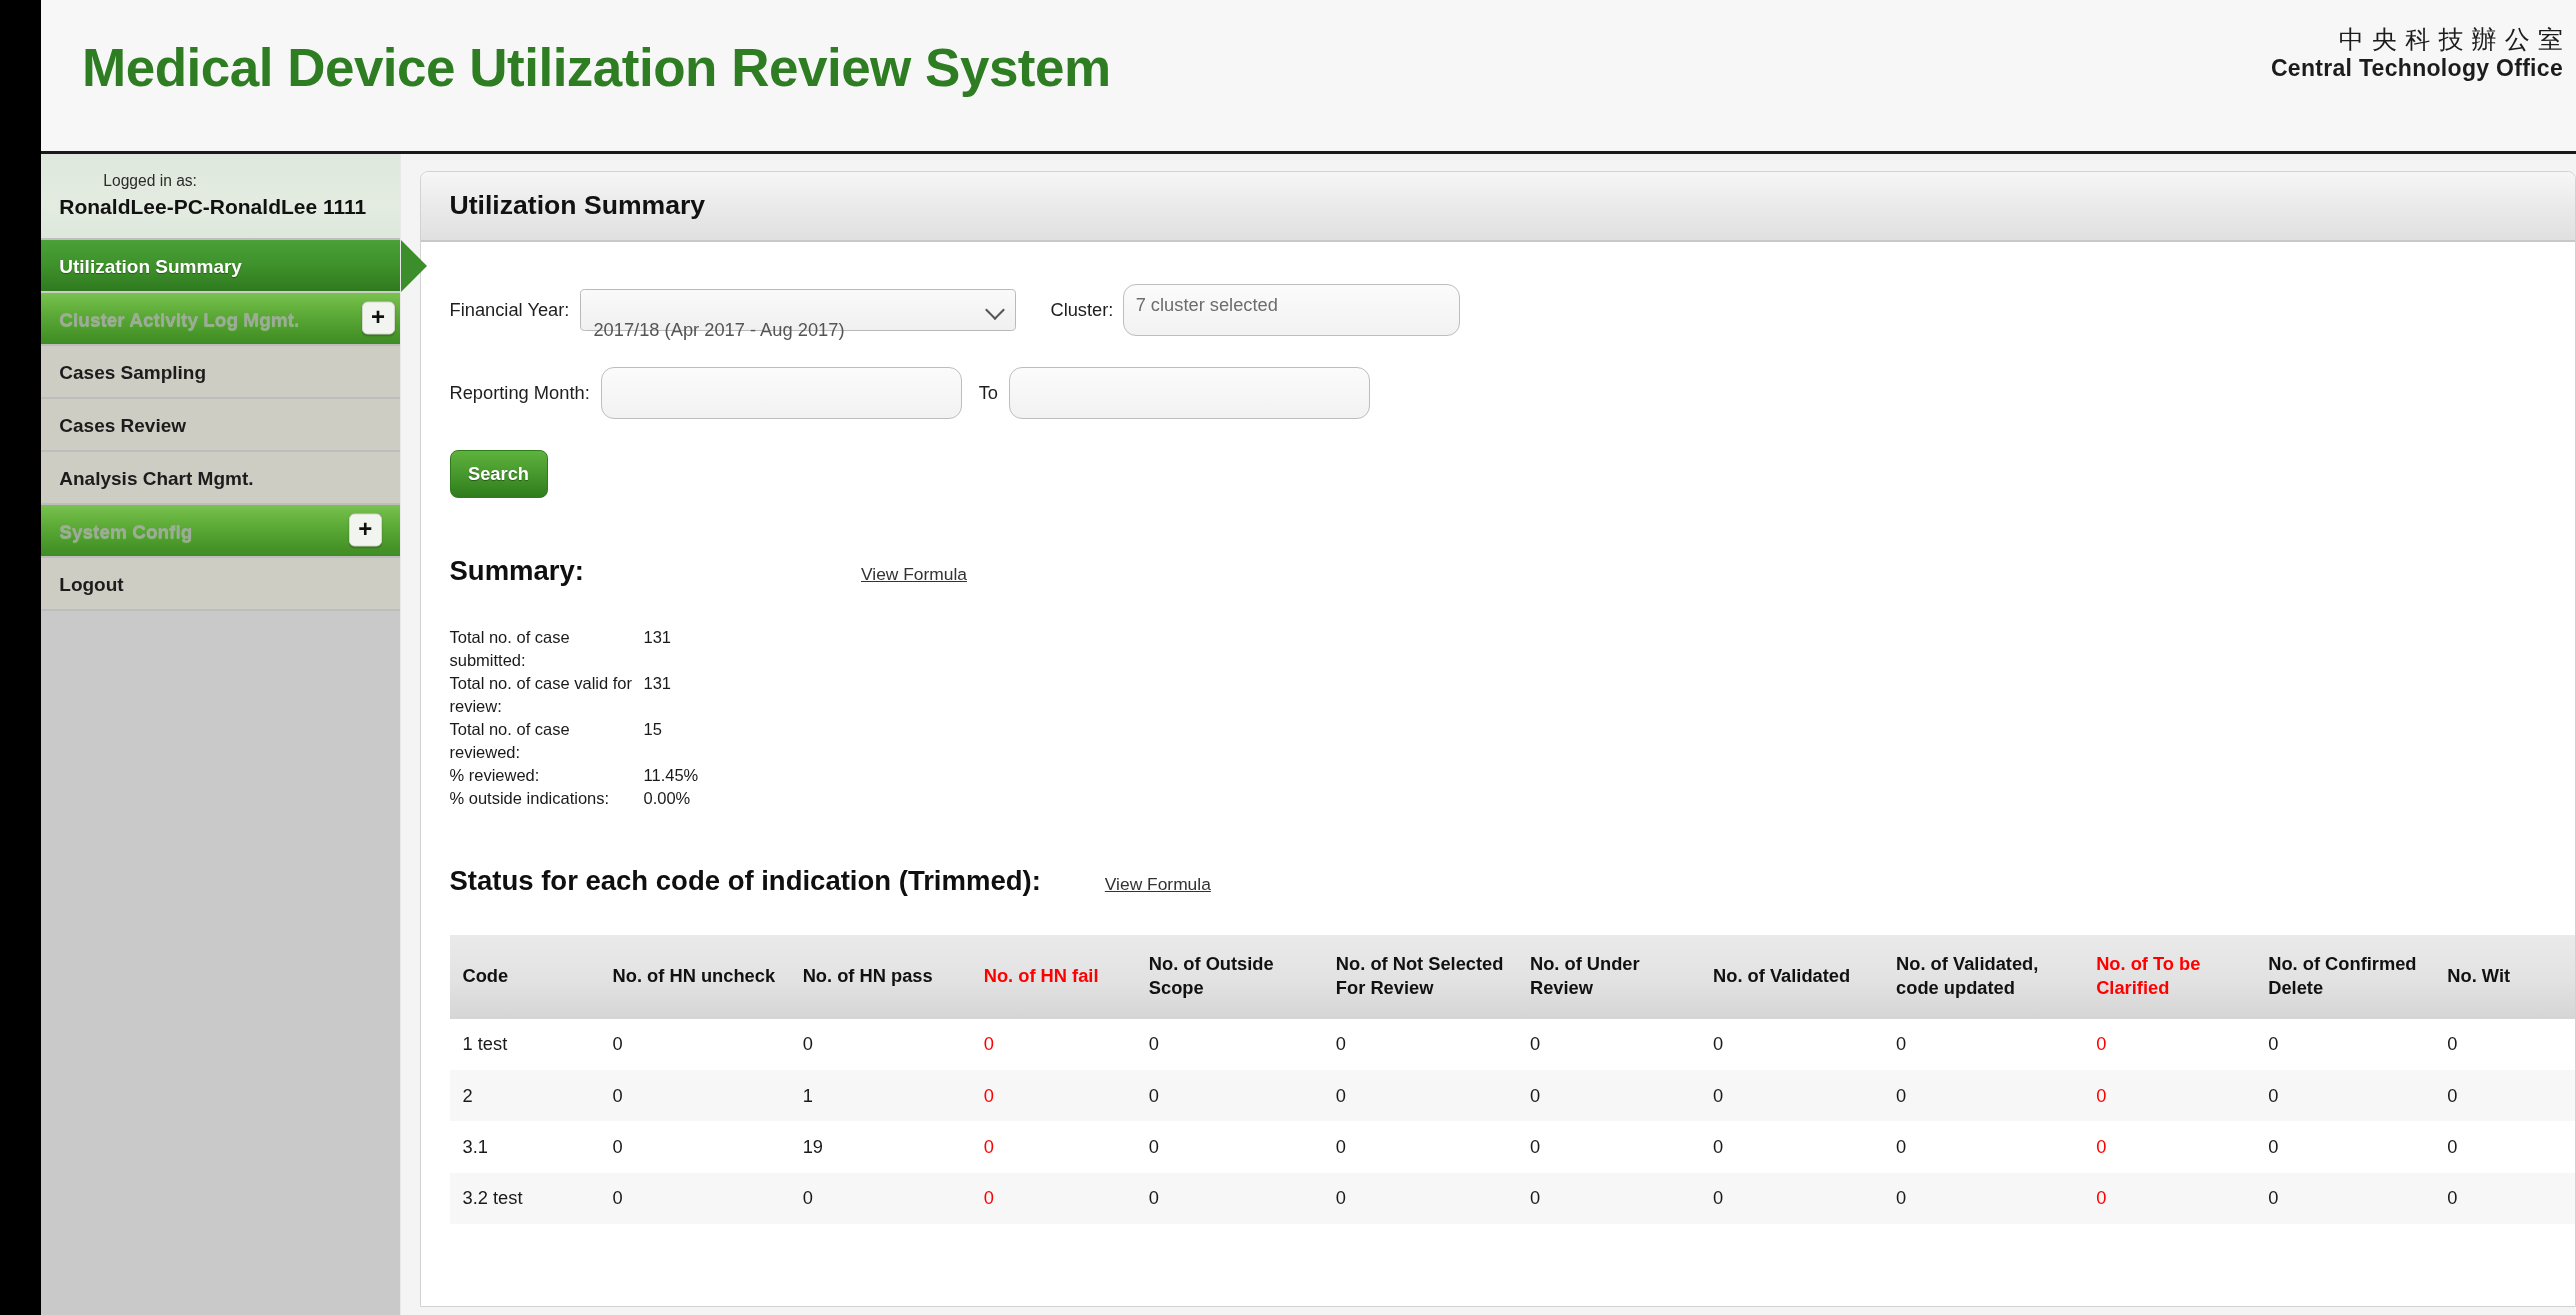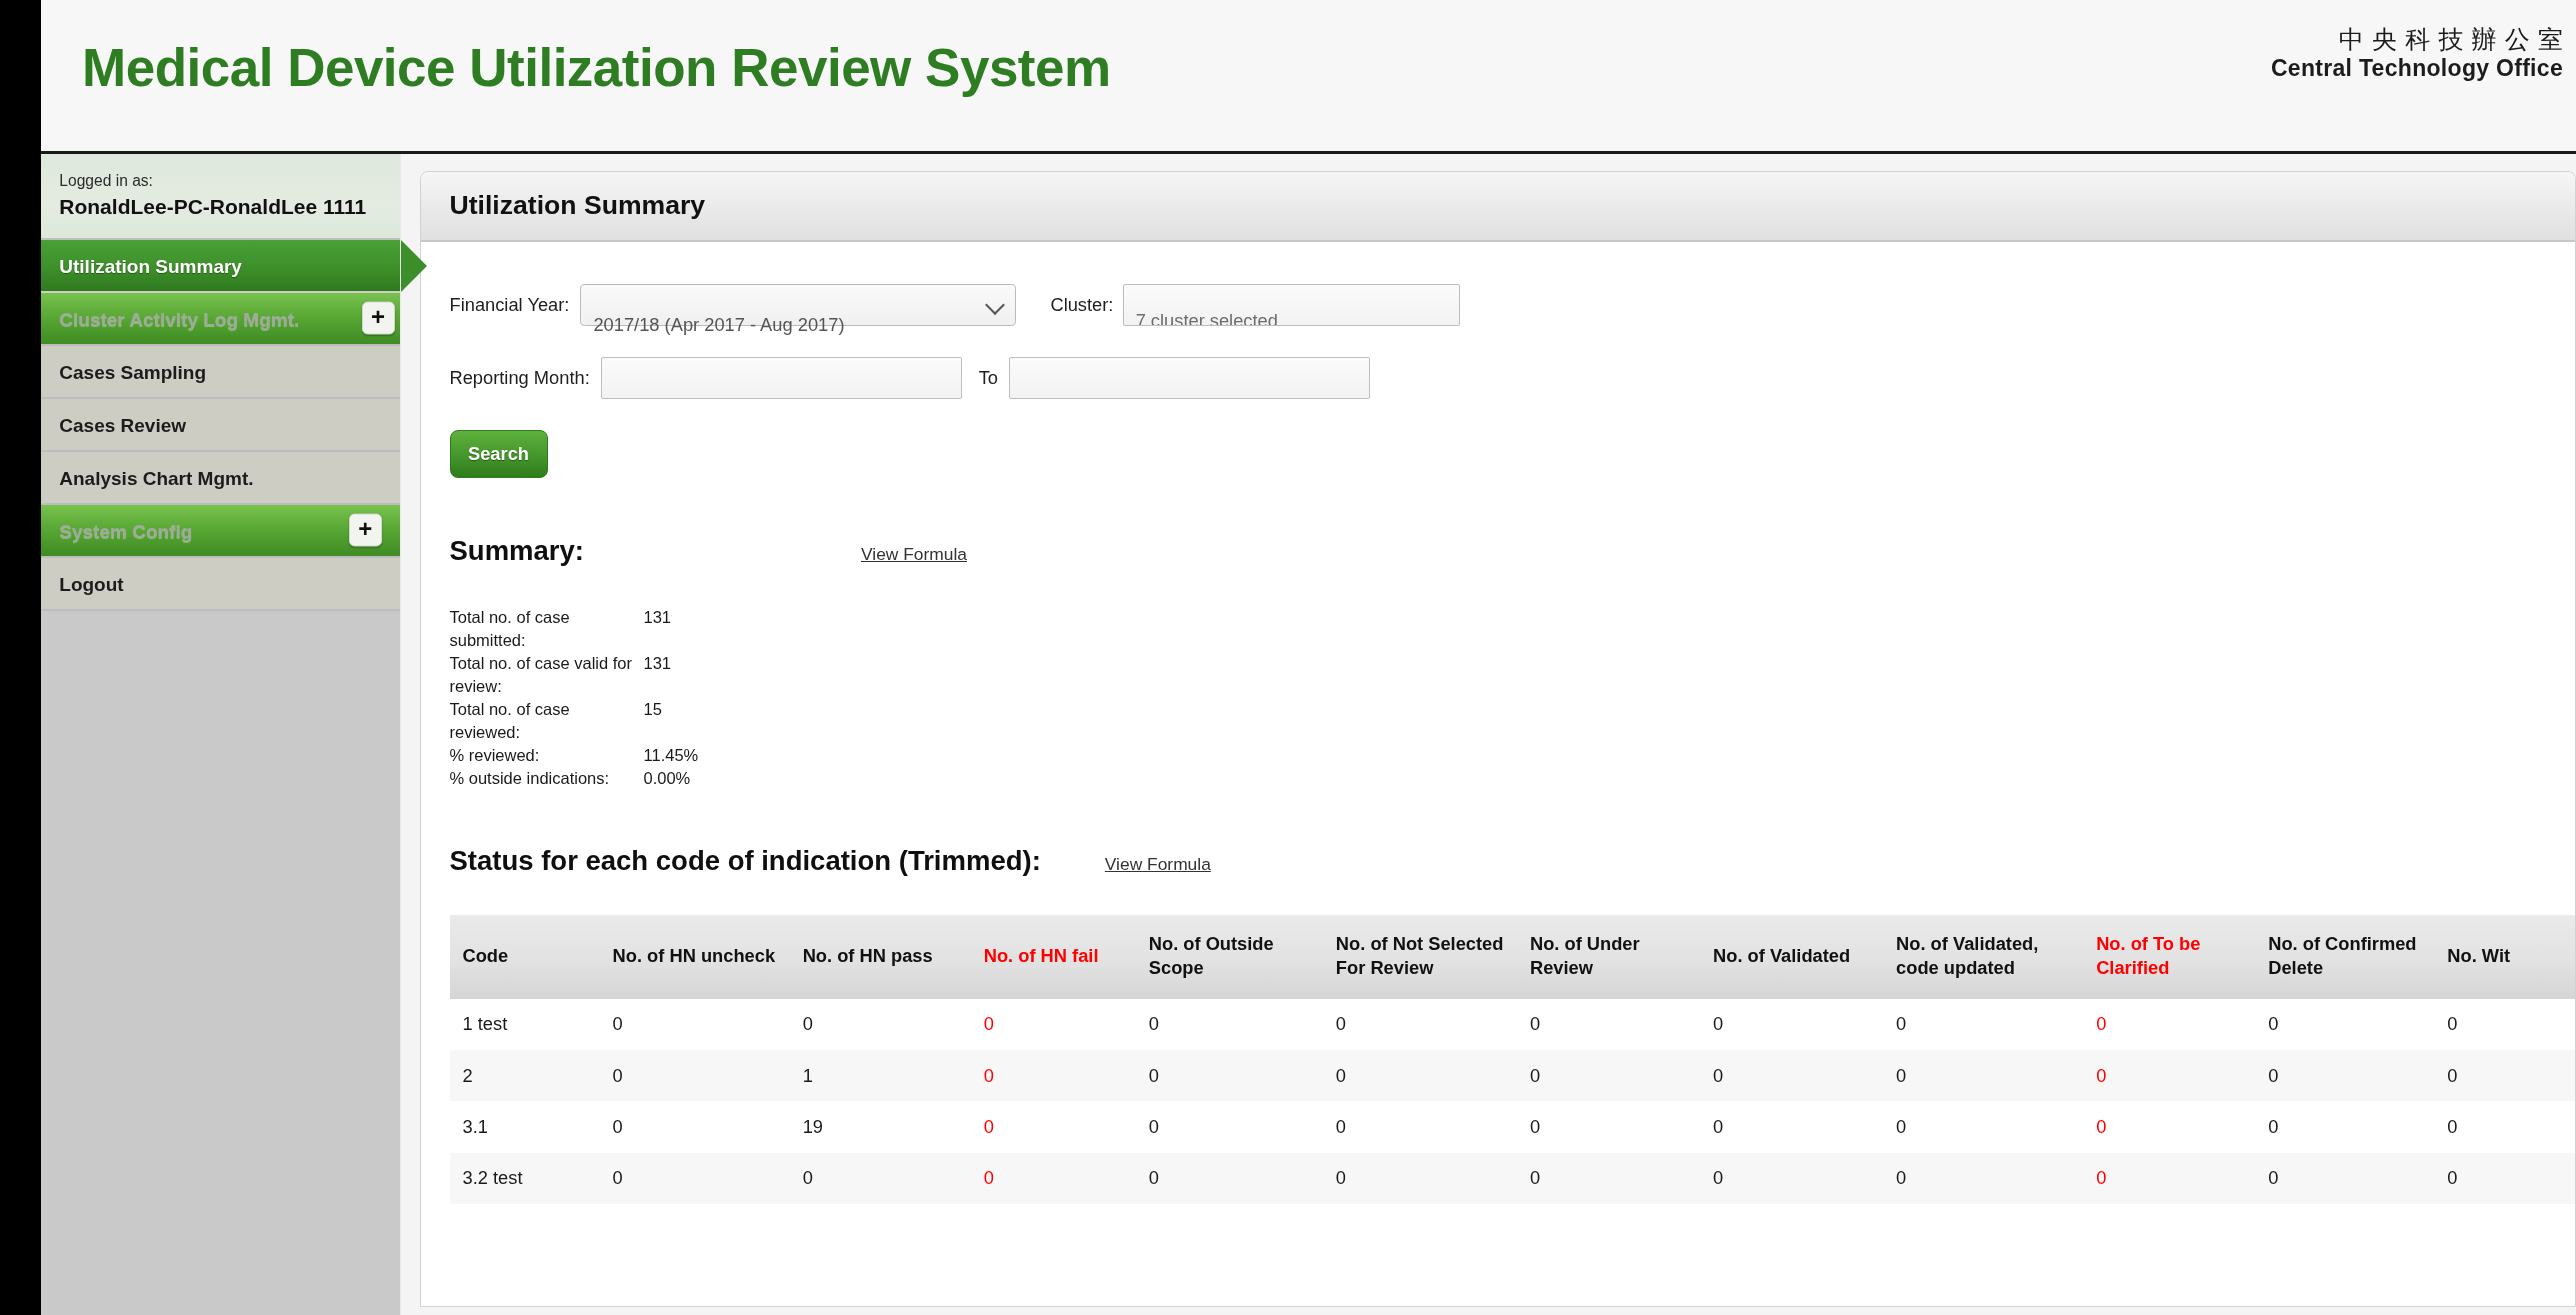--- a/index.html
+++ b/index.html
@@ -90,20 +90,21 @@
   }
   #user-box {
     background: linear-gradient(to bottom, #dfe8dc 0%, #e4ece1 60%, #dde7da 100%);
     padding: 14.7px 0 16.5px 18.3px;
     border-bottom: 2.7px solid #bfbfbf;
   }
   .user-label {
     font-size: 15.6px;
     color: #2b2b2b;
     line-height: 1.5;
+    margin-left: 44px;
   }
   .user-name {
     font-size: 21px;
     font-weight: bold;
     color: #111;
     line-height: 1.4;
     max-width: 311px;
     word-break: break-word;
   }
   .nav-item {
@@ -240,26 +241,26 @@
     position: absolute;
     right: 13px;
     top: 13.7px;
     width: 12px;
     height: 12px;
     border-right: 2.7px solid #555;
     border-bottom: 2.7px solid #555;
     transform: rotate(45deg);
   }
   .text-box {
-    height: 42px;
+    height: 52px;
     background: linear-gradient(to bottom, #fbfbfb 0%, #f2f2f2 100%);
     border: 0.9px solid #bdbdbd;
-    border-radius: 2px;
-    box-sizing: border-box;
-    padding: 16px 12px;
+    border-radius: 13px;
+    box-sizing: border-box;
+    padding: 0 12px;
     font-size: 18.3px;
     color: #6d6d6d;
     line-height: 40px;
     white-space: nowrap;
     overflow: hidden;
     cursor: text;
   }
   #cluster-label { margin-left: 34px; }
   #cluster-box { width: 337px; margin-left: 9.2px; }
   #reporting-from { width: 361px; margin-left: 11px; }

